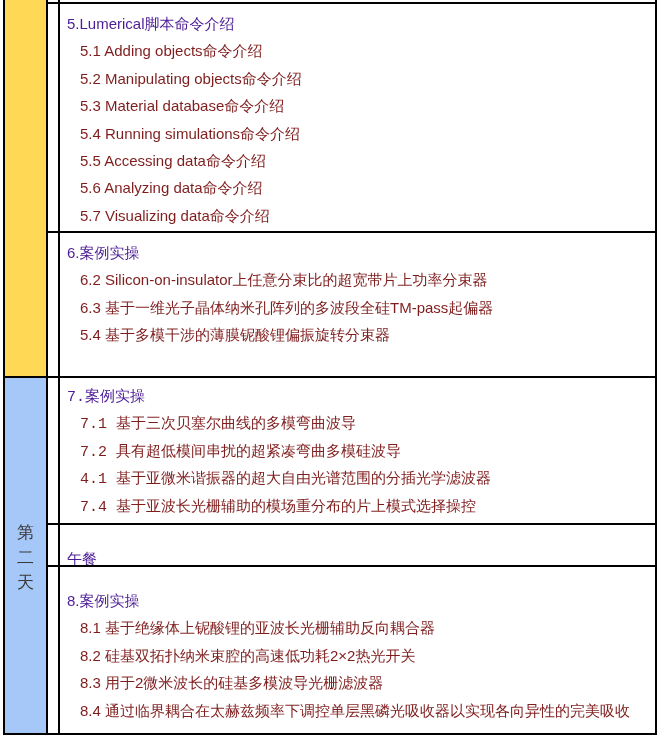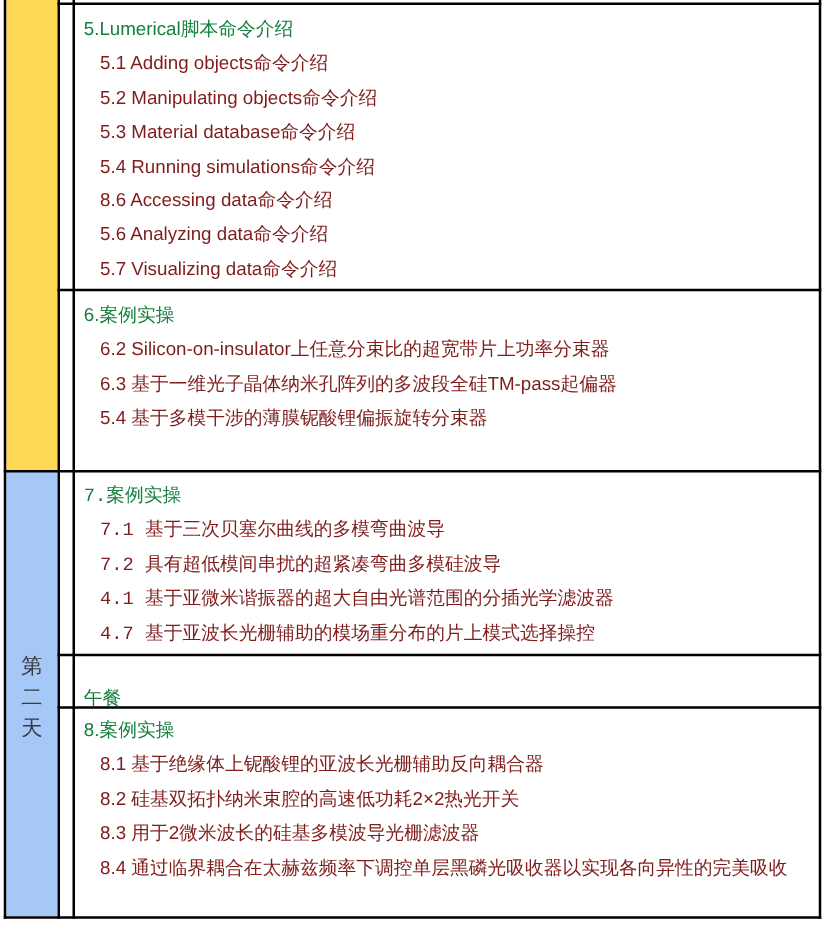--- a/index.html
+++ b/index.html
@@ -26,22 +26,22 @@
   }
   .cell{
     position:absolute;left:57px;width:595px;
     font-size:15px;line-height:27.4px;color:#3A3A3A;
     padding:0 6px 0 4px;box-sizing:border-box;overflow:hidden;
   }
   .c-s5{top:4px;height:227px;padding-top:6px;}
   .c-s6{top:233px;height:180px;padding-top:6px;}
   .c-s7{top:378px;height:145px;padding-top:6px;font-family:Liberation Mono, monospace;}
   .c-lunch{top:525px;height:40px;padding-top:20px;}
-  .c-s8{top:567px;height:166px;padding-top:4px;}
-  .sec-header{color:#15803d;text-indent:3px;white-space:nowrap;}
+  .c-s8{top:567px;height:166px;padding-top:20px;}
+  .sec-header{color:#4c1d95;text-indent:3px;white-space:nowrap;}
   .sec-item{color:#7f1d1d;text-indent:16px;}
   .sec-item.nowrap{white-space:nowrap;}
 </style>
 </head>
 <body>
 
 <div class="tbl">
 
   <div class="fill fill-yellow"></div>
   <div class="fill fill-blue"></div>
@@ -62,38 +62,38 @@
   <div class="hline hl-part hl-523"></div>
   <div class="hline hl-part hl-565"></div>
   <div class="hline hl-full hl-bottom"></div>
 
   <div class="cell c-s5">
     <div class="sec-header">5.Lumerical脚本命令介绍</div>
     <div class="sec-item nowrap">5.1 Adding objects命令介绍</div>
     <div class="sec-item nowrap">5.2 Manipulating objects命令介绍</div>
     <div class="sec-item nowrap">5.3 Material database命令介绍</div>
     <div class="sec-item nowrap">5.4 Running simulations命令介绍</div>
-    <div class="sec-item nowrap">8.6 Accessing data命令介绍</div>
+    <div class="sec-item nowrap">5.5 Accessing data命令介绍</div>
     <div class="sec-item nowrap">5.6 Analyzing data命令介绍</div>
     <div class="sec-item nowrap">5.7 Visualizing data命令介绍</div>
   </div>
 
   <div class="cell c-s6">
     <div class="sec-header">6.案例实操</div>
     <div class="sec-item nowrap">6.2 Silicon-on-insulator上任意分束比的超宽带片上功率分束器</div>
     <div class="sec-item nowrap">6.3 基于一维光子晶体纳米孔阵列的多波段全硅TM-pass起偏器</div>
     <div class="sec-item nowrap">5.4 基于多模干涉的薄膜铌酸锂偏振旋转分束器</div>
   </div>
 
   <div class="cell c-s7">
     <div class="sec-header">7.案例实操</div>
     <div class="sec-item nowrap">7.1 基于三次贝塞尔曲线的多模弯曲波导</div>
     <div class="sec-item nowrap">7.2 具有超低模间串扰的超紧凑弯曲多模硅波导</div>
     <div class="sec-item nowrap">4.1 基于亚微米谐振器的超大自由光谱范围的分插光学滤波器</div>
-    <div class="sec-item nowrap">4.7 基于亚波长光栅辅助的模场重分布的片上模式选择操控</div>
+    <div class="sec-item nowrap">7.4 基于亚波长光栅辅助的模场重分布的片上模式选择操控</div>
   </div>
 
   <div class="cell c-lunch">
     <div class="sec-header">午餐</div>
   </div>
 
   <div class="cell c-s8">
     <div class="sec-header">8.案例实操</div>
     <div class="sec-item nowrap">8.1 基于绝缘体上铌酸锂的亚波长光栅辅助反向耦合器</div>
     <div class="sec-item nowrap">8.2 硅基双拓扑纳米束腔的高速低功耗2×2热光开关</div>

